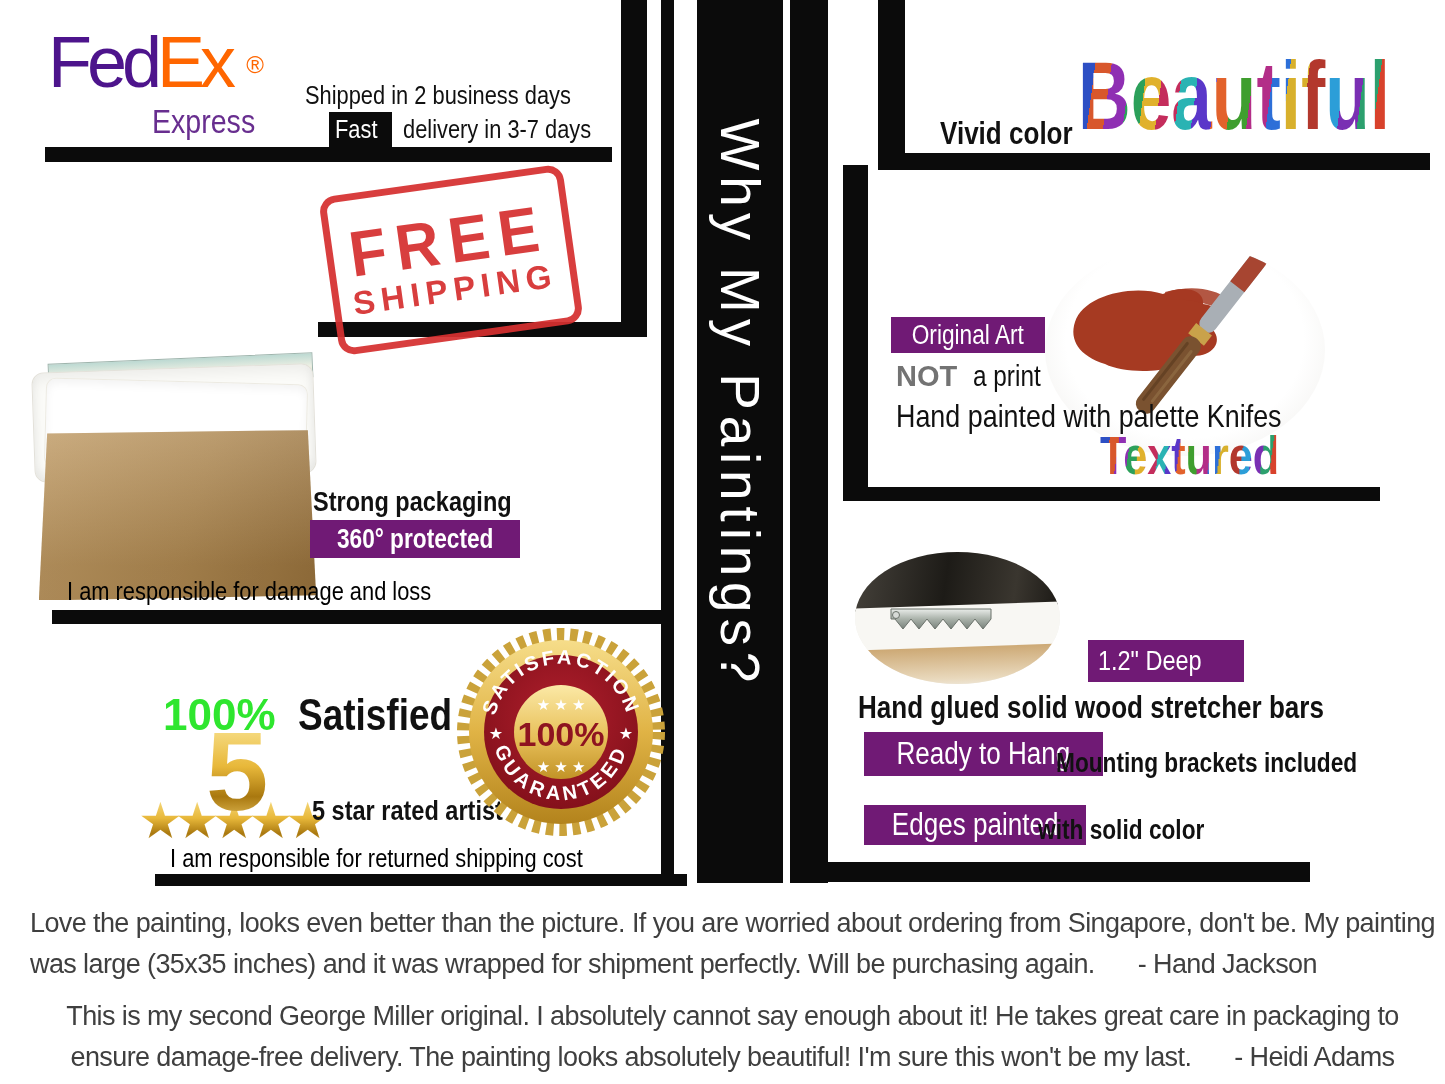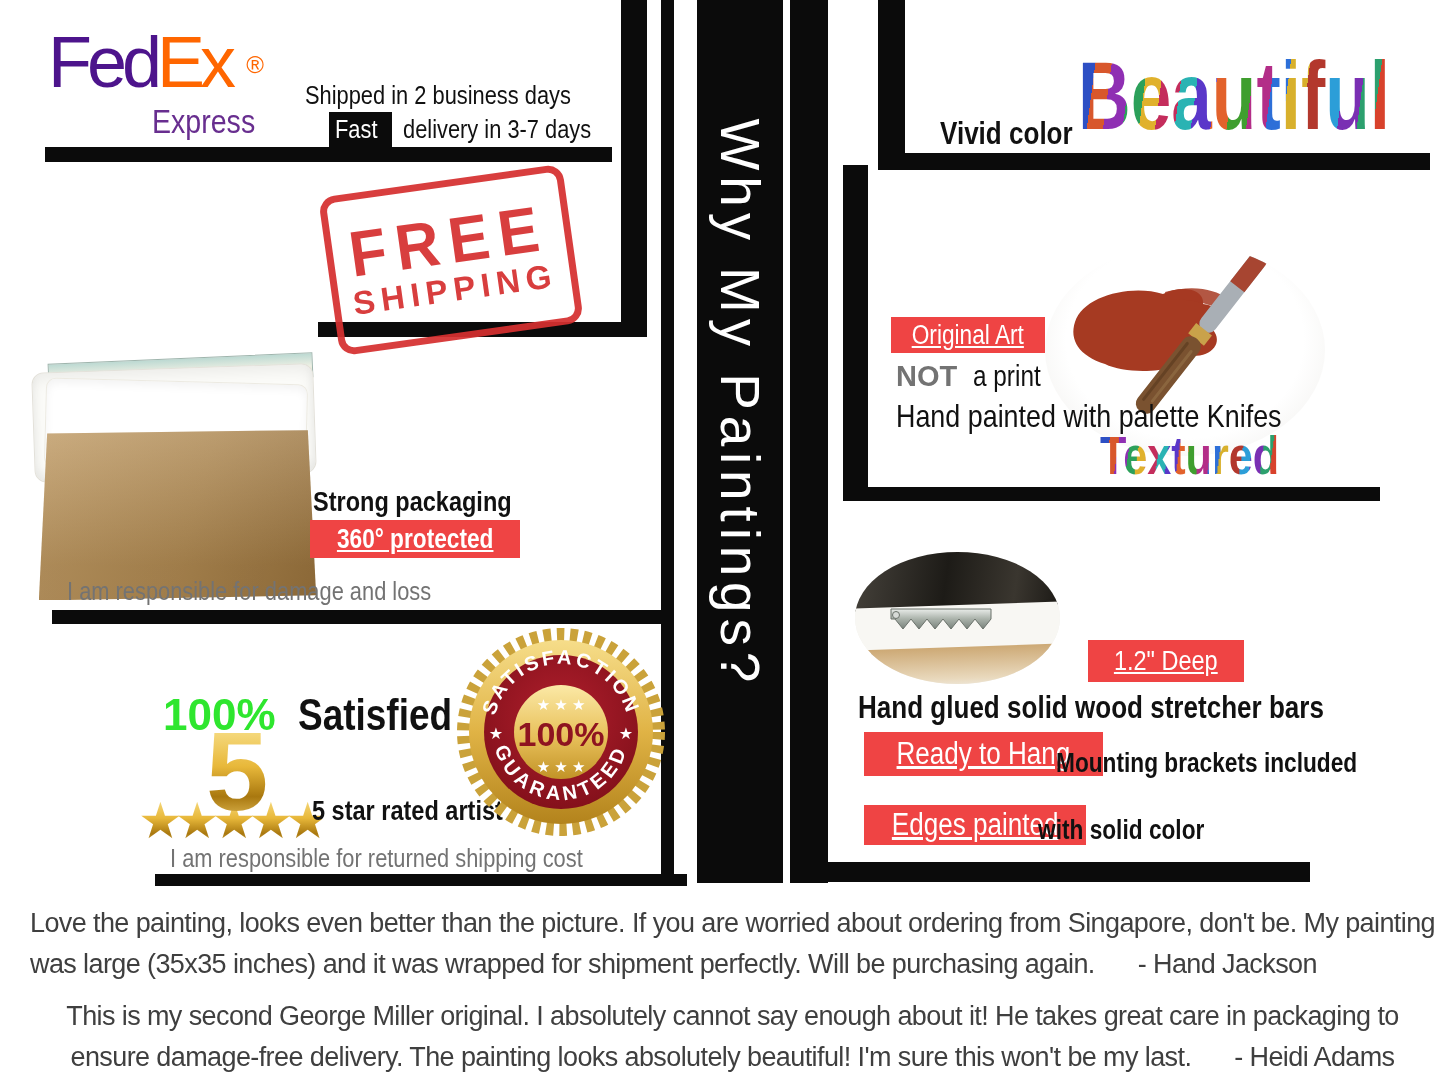--- a/index.html
+++ b/index.html
@@ -1,22 +1,22 @@
 <!DOCTYPE html>
 <html><head>
 <meta charset="utf-8">
 <style>
   html,body{margin:0;padding:0;background:#e8e8e8;}
   #page{position:relative;width:1445px;height:1084px;background:#ffffff;overflow:hidden;
         font-family:"Liberation Sans", sans-serif;color:#111;}
   .abs{position:absolute;}
   .bar{position:absolute;background:#0b0b0b;}
   .cx{display:inline-block;transform:scaleX(.84);transform-origin:0 50%;white-space:nowrap;}
-  .blackbox{position:absolute;background:#ef4444;color:#fff;display:flex;align-items:center;justify-content:center;text-decoration:underline;}
-  .graynote{color:#737373;}
+  .blackbox{position:absolute;background:#701a75;color:#fff;display:flex;align-items:center;}
+  .graynote{color:#000000;}
   .mosaic{background-image:linear-gradient(100deg,
       #2d4fc4 0 6%,#d8572c 6% 11%,#8f2fb3 11% 17%,#2ca05a 17% 22%,#e0b12c 22% 27%,
       #c42d5c 27% 33%,#2ab3b3 33% 38%,#5a37c9 38% 44%,#e2622c 44% 49%,#3f9e2f 49% 55%,
       #b32d88 55% 61%,#2d6fd8 61% 66%,#d8b02c 66% 72%,#b3382d 72% 78%,#2c9ed8 78% 83%,
       #7a2fb3 83% 89%,#2ca06e 89% 94%,#d8422c 94% 100%);
     -webkit-background-clip:text;background-clip:text;color:transparent;font-weight:bold;}
   .goldtext{background-image:linear-gradient(180deg,#fbe89c,#e8b83a 45%,#a9780f 72%,#f2cf6b);
     -webkit-background-clip:text;background-clip:text;color:transparent;}
   
   .fedex-word{font-weight:400;font-size:72px;letter-spacing:-5px;line-height:1;}

